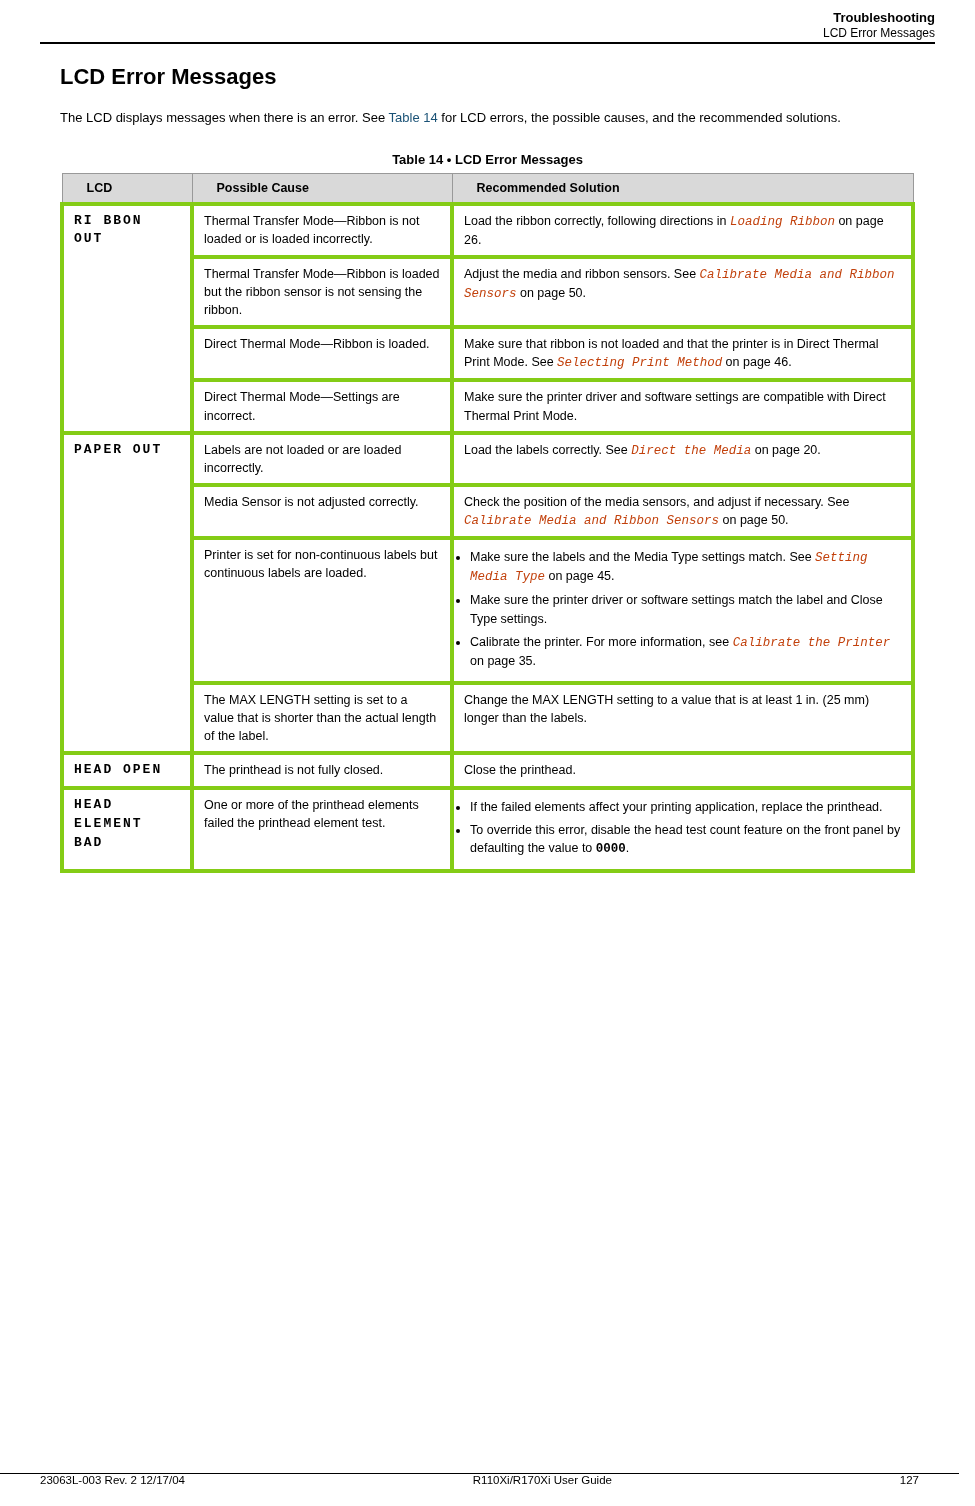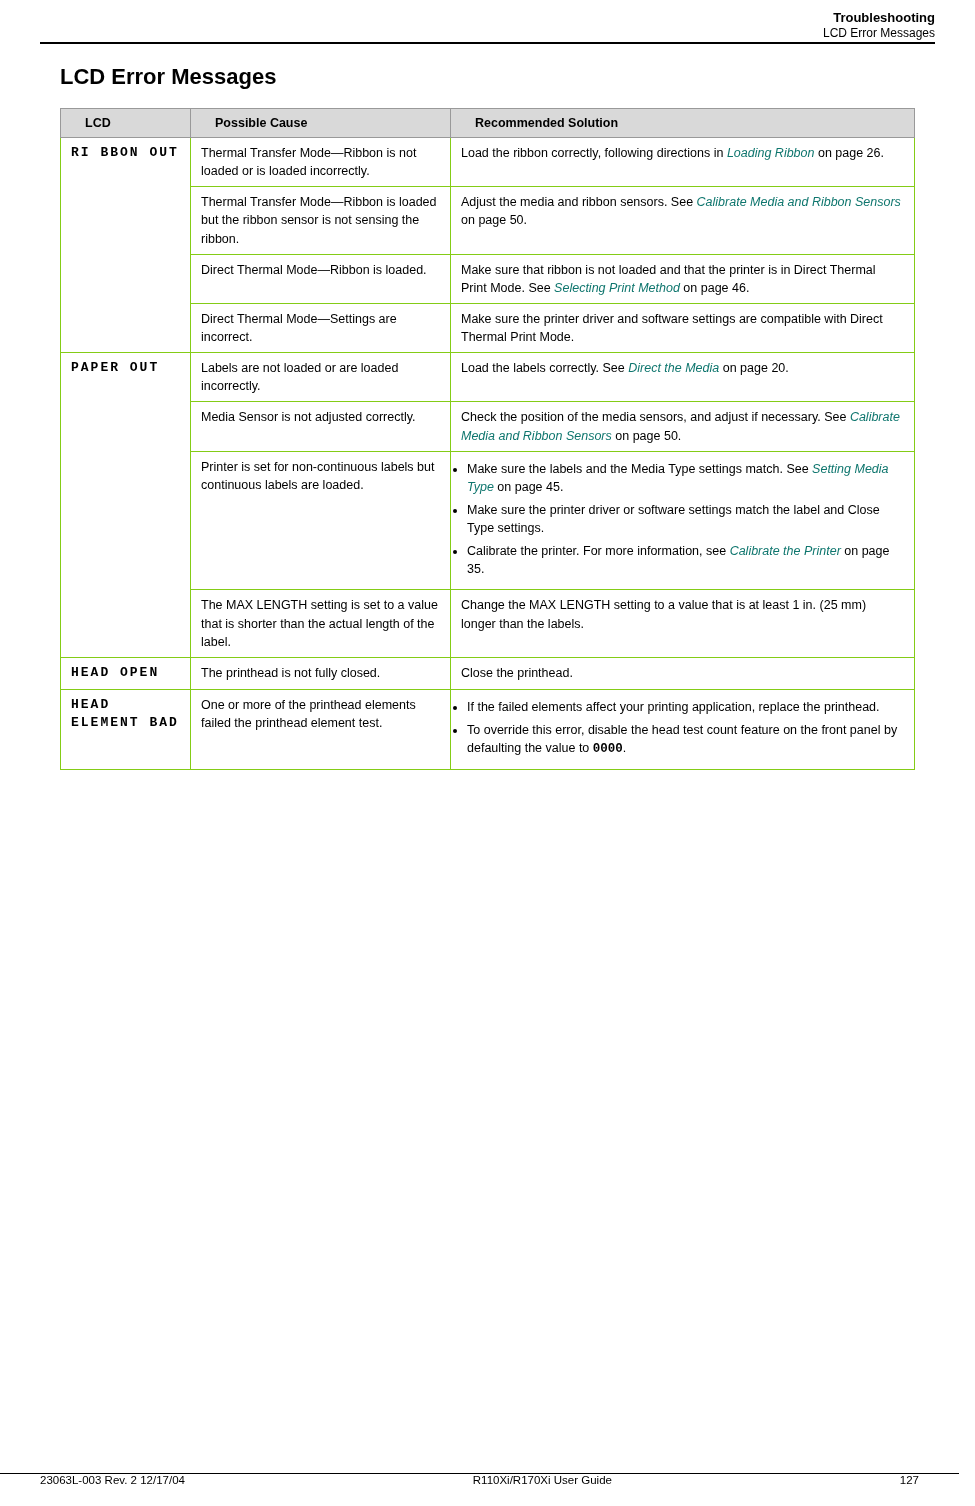--- a/index.html
+++ b/index.html
@@ -47,38 +47,39 @@
       background-color: #d9d9d9;
       padding: 7px 24px;
       text-align: left;
       font-weight: bold;
       border: 1px solid #999;
       font-size: 12.5px;
     }
 
     table.error-table td {
       padding: 6px 10px;
-      border: 1px solid #84cc16;
+      border: 4px solid #84cc16;
       vertical-align: top;
       line-height: 1.45;
     }
 
     .lcd-cell {
       font-family: 'Courier New', Courier, monospace;
       font-size: 13px;
       font-weight: bold;
       letter-spacing: 2px;
       vertical-align: top;
       padding: 7px 10px;
       border: 1px solid #bbb;
     }
 
     .link-text {
-      color: #0f766e;
+      color: #c2410c;
       font-style: italic;
+      font-family: Liberation Mono, monospace;
     }
 
     .bold-mono {
       font-family: 'Courier New', Courier, monospace;
       font-weight: bold;
     }
 
     ul.sol-list {
       margin-left: 6px;
       margin-top: 2px;
@@ -114,21 +115,25 @@
   <div style="text-align:right; padding: 10px 40px 2px 53px;">
     <span style="font-weight:bold; font-size:13px;">Troubleshooting</span><br>
     <span style="font-size:12px;">LCD Error Messages</span>
   </div>
   <hr class="header-rule" style="margin: 0 40px;">
 </div>
 
 <div class="content-area">
   <h1 class="section-title">LCD Error Messages</h1>
 
-
+  <p class="intro-text">
+    The LCD displays messages when there is an error. See <span style="color:#1a5276;">Table 14</span> for LCD errors, the possible causes, and the recommended solutions.
+  </p>
+
+  <p class="table-title">Table 14 • LCD Error Messages</p>
 
   <table class="error-table">
     <thead>
       <tr>
         <th style="width:130px;">LCD</th>
         <th style="width:260px;">Possible Cause</th>
         <th>Recommended Solution</th>
       </tr>
     </thead>
     <tbody>

